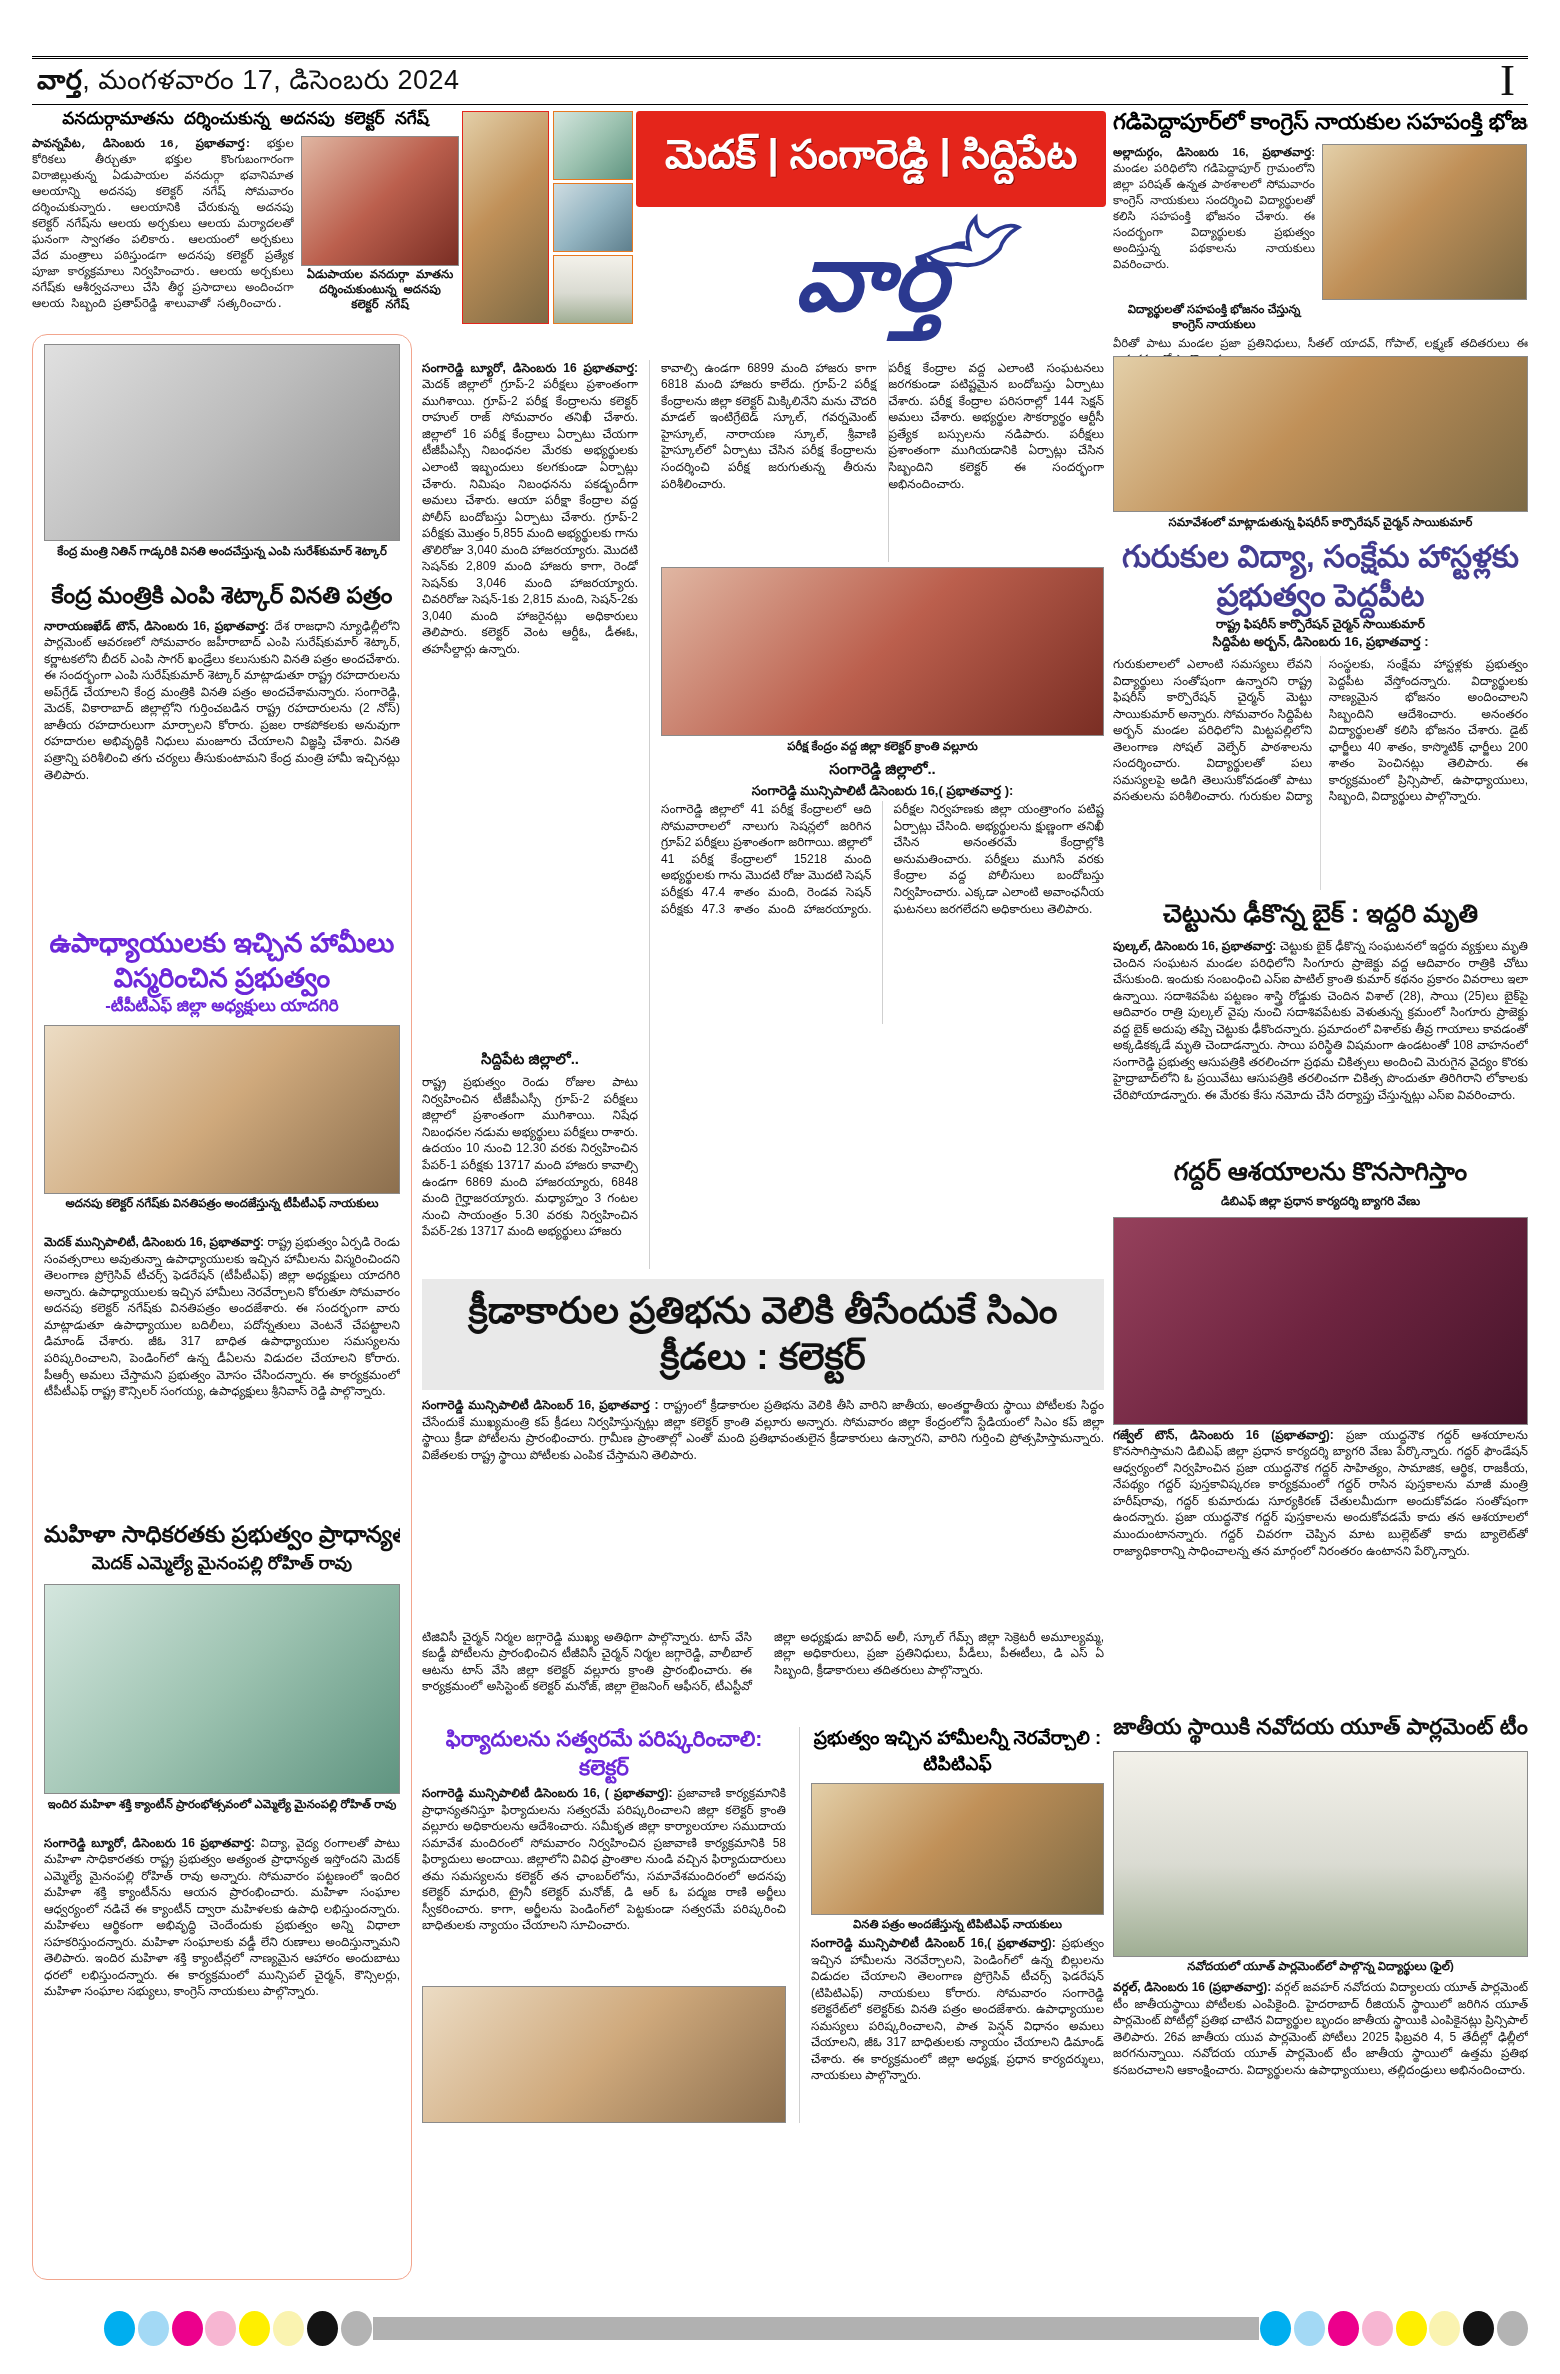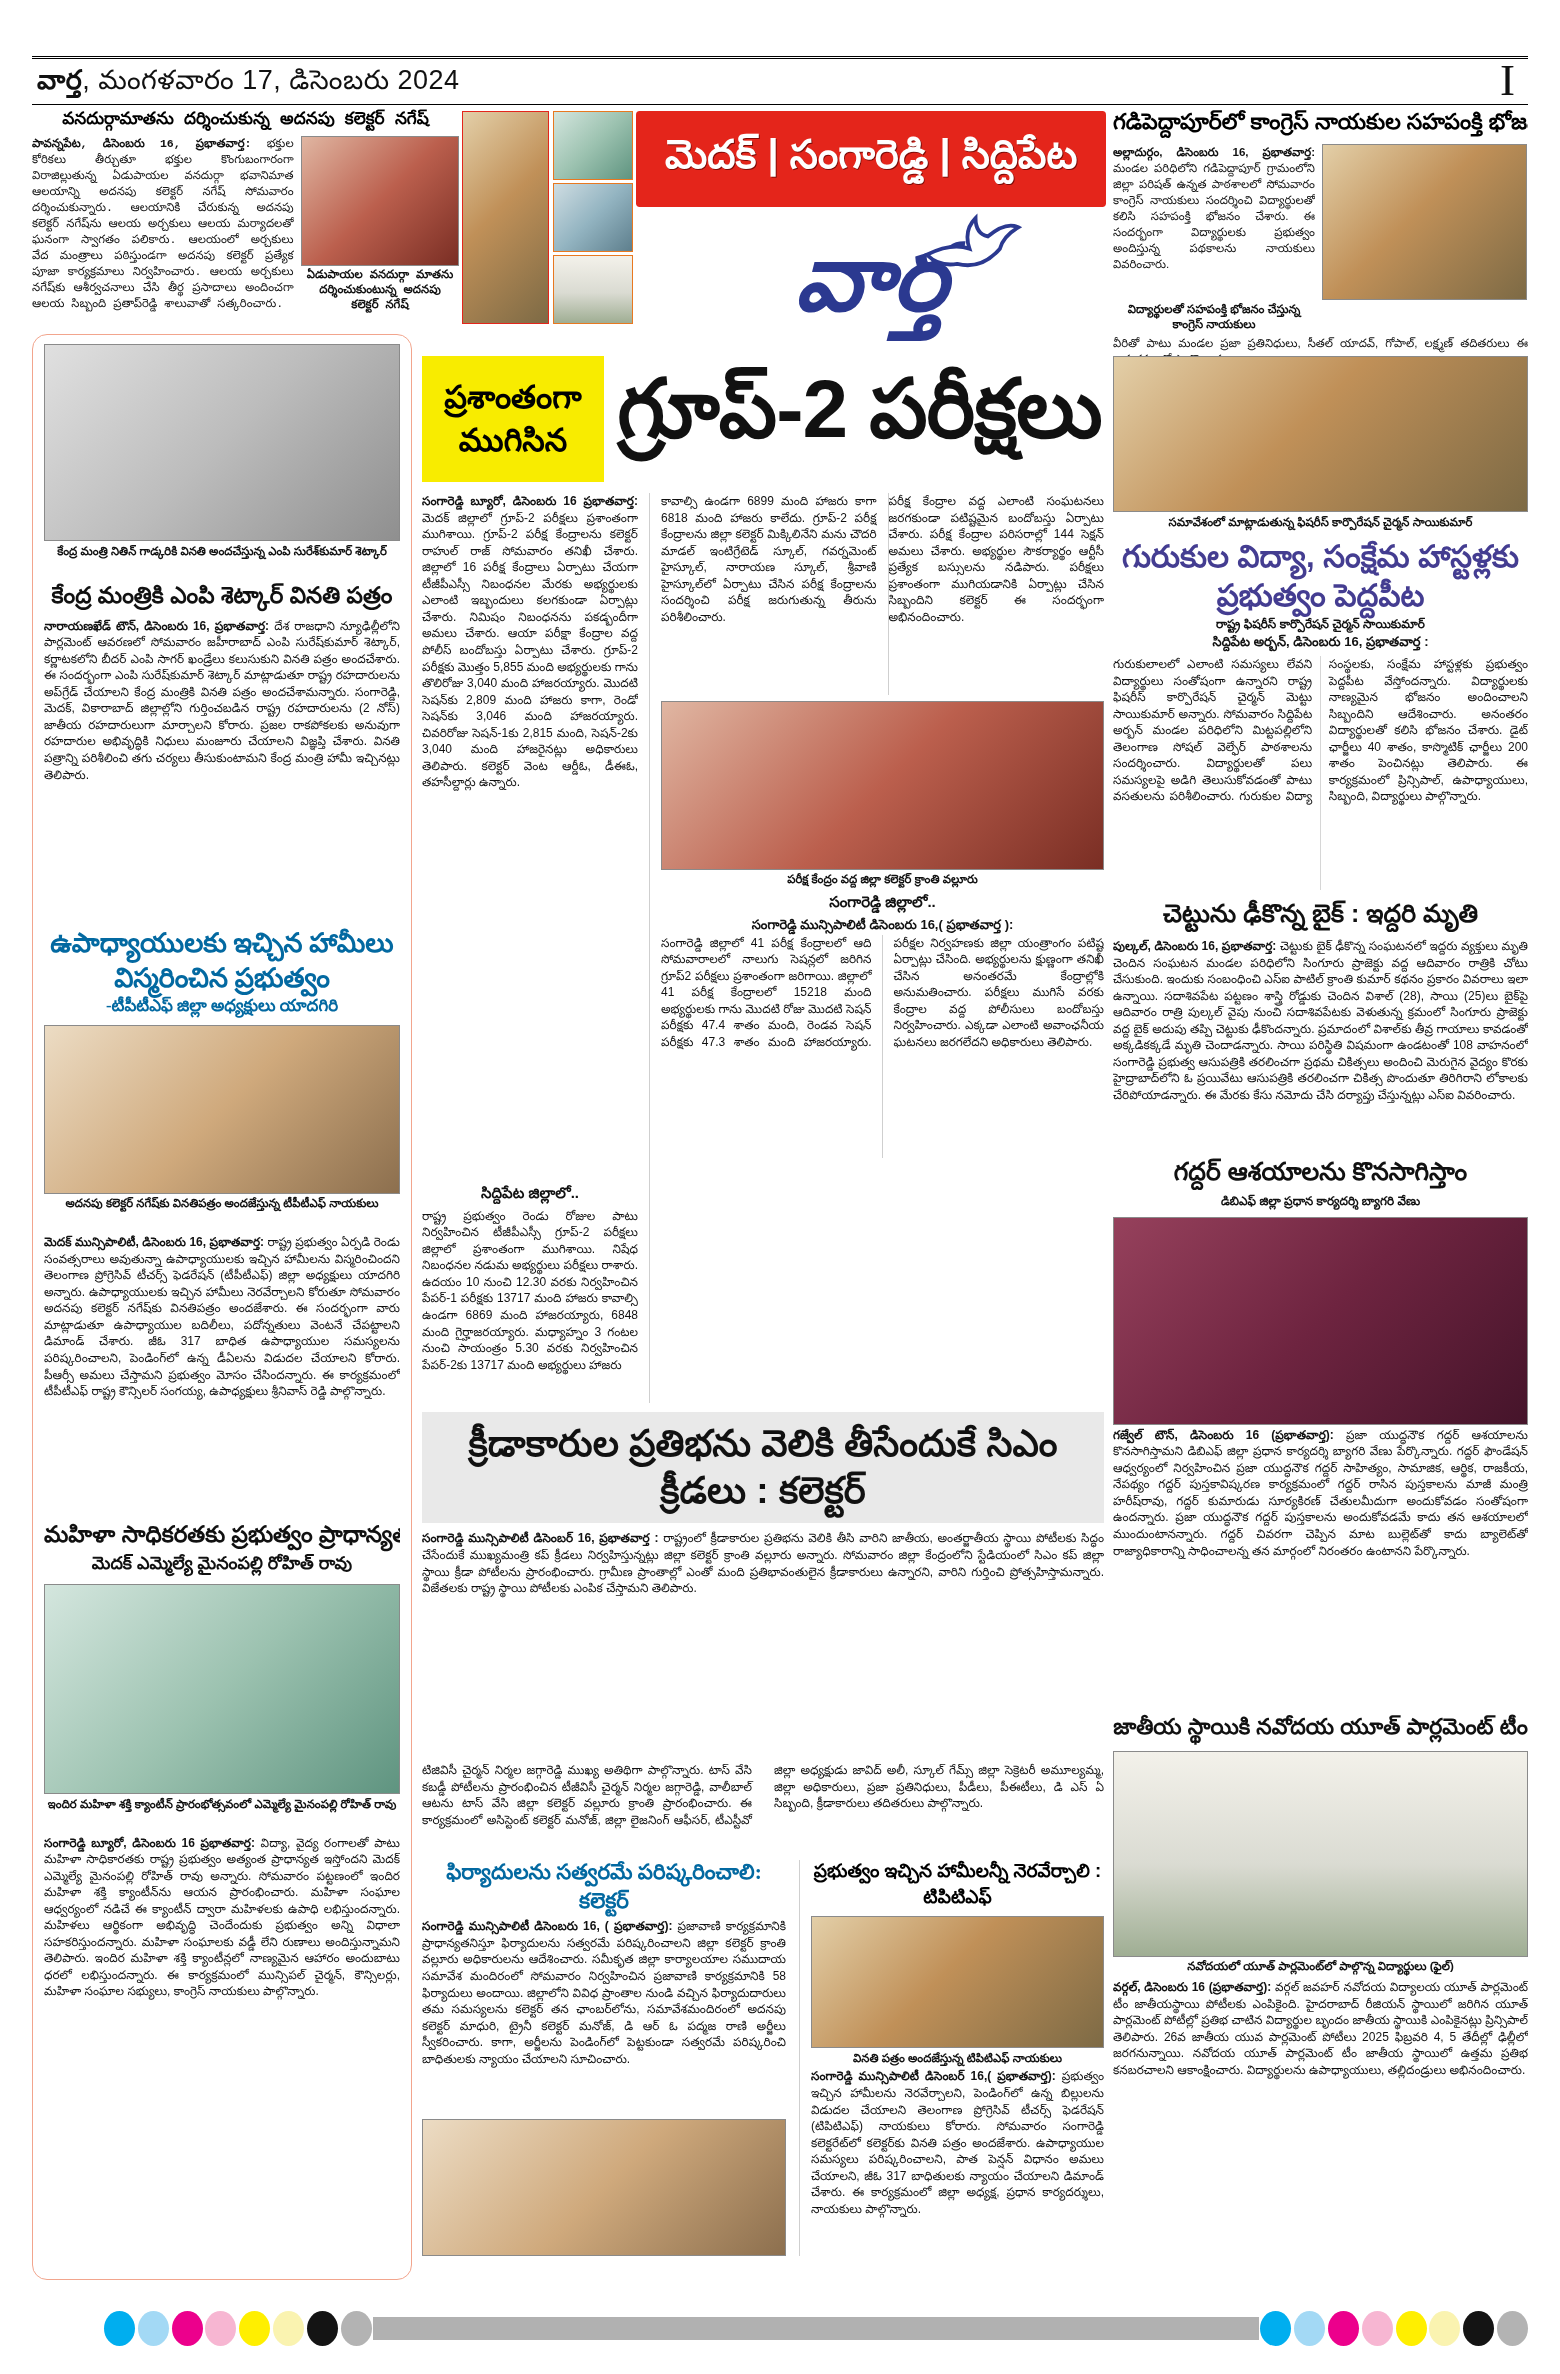--- a/index.html
+++ b/index.html
@@ -55,21 +55,21 @@
   #art-topright .left{width:202px;display:flex;flex-direction:column;}
   #art-topright .body{font-size:11.6px;height:156px;}
   #art-topright .photo{width:205px;height:156px;}
   #art-topright .tail{font-size:11.6px;line-height:1.38;text-align:justify;height:52px;overflow:hidden;margin-top:1.9px;}
 
   
   #left-box{left:32px;top:334px;width:380px;height:1946px;border:1.9px solid #f2a58d;border-radius:15px;
             padding:9.3px 11px;display:flex;flex-direction:column;}
   #left-box .photo{width:100%;}
   .hl-center{font-weight:bold;text-align:center;}
-  .pink{color:#0369a1;font-family:Liberation Serif, serif;}
+  .pink{color:#6d28d9;}
   #left-box .body{font-size:12px;}
 
   
   #center{left:422px;top:356px;width:682px;display:flex;flex-direction:column;}
   .bigHeadRow{display:flex;gap:11px;height:126px;margin-bottom:7.4px;}
   .kicker{width:182px;background:#f8ec00;color:#000;font-weight:bold;font-size:32px;line-height:1.35;
           display:flex;align-items:center;justify-content:center;text-align:center;}
   .mainHead{flex:1;display:flex;align-items:center;justify-content:center;font-weight:bold;font-size:82px;
             letter-spacing:-0.9px;white-space:nowrap;overflow:hidden;}
   .photoRow{display:flex;gap:9.3px;}
@@ -180,24 +180,20 @@
     <p class="body" style="height:278px;margin:1.9px 0 0 0;"><b class="dl">మెదక్ మున్సిపాలిటీ, డిసెంబరు 16, ప్రభాతవార్త:</b> <span>రాష్ట్ర ప్రభుత్వం ఏర్పడి రెండు సంవత్సరాలు అవుతున్నా ఉపాధ్యాయులకు ఇచ్చిన హామీలను విస్మరించిందని తెలంగాణ ప్రోగ్రెసివ్ టీచర్స్ ఫెడరేషన్ (టీపీటీఎఫ్) జిల్లా అధ్యక్షులు యాదగిరి అన్నారు. ఉపాధ్యాయులకు ఇచ్చిన హామీలు నెరవేర్చాలని కోరుతూ సోమవారం అదనపు కలెక్టర్ నగేష్‌కు వినతిపత్రం అందజేశారు. ఈ సందర్భంగా వారు మాట్లాడుతూ ఉపాధ్యాయుల బదిలీలు, పదోన్నతులు వెంటనే చేపట్టాలని డిమాండ్ చేశారు. జీఓ 317 బాధిత ఉపాధ్యాయుల సమస్యలను పరిష్కరించాలని, పెండింగ్‌లో ఉన్న డీఏలను విడుదల చేయాలని కోరారు. పీఆర్సీ అమలు చేస్తామని ప్రభుత్వం మోసం చేసిందన్నారు. ఈ కార్యక్రమంలో టీపీటీఎఫ్ రాష్ట్ర కౌన్సిలర్ సంగయ్య, ఉపాధ్యక్షులు శ్రీనివాస్ రెడ్డి పాల్గొన్నారు.</span></p>
 
     <div class="hl-center" style="font-size:23px;margin-top:9.3px;white-space:nowrap;overflow:hidden;">మహిళా సాధికరతకు ప్రభుత్వం ప్రాధాన్యత</div>
     <div class="hl-center" style="font-size:17.6px;">మెదక్ ఎమ్మెల్యే మైనంపల్లి రోహిత్ రావు</div>
     <div class="photo ph-teal" style="height:210px;margin-top:5.6px;"></div>
     <div class="caption" style="height:33px;">ఇందిర మహిళా శక్తి క్యాంటీన్ ప్రారంభోత్సవంలో ఎమ్మెల్యే మైనంపల్లి రోహిత్ రావు</div>
     <p class="body" style="flex:1;margin:1.9px 0 0 0;"><b class="dl">సంగారెడ్డి బ్యూరో, డిసెంబరు 16 ప్రభాతవార్త:</b> <span>విద్యా, వైద్య రంగాలతో పాటు మహిళా సాధికారతకు రాష్ట్ర ప్రభుత్వం అత్యంత ప్రాధాన్యత ఇస్తోందని మెదక్ ఎమ్మెల్యే మైనంపల్లి రోహిత్ రావు అన్నారు. సోమవారం పట్టణంలో ఇందిర మహిళా శక్తి క్యాంటీన్‌ను ఆయన ప్రారంభించారు. మహిళా సంఘాల ఆధ్వర్యంలో నడిచే ఈ క్యాంటీన్ ద్వారా మహిళలకు ఉపాధి లభిస్తుందన్నారు. మహిళలు ఆర్థికంగా అభివృద్ధి చెందేందుకు ప్రభుత్వం అన్ని విధాలా సహకరిస్తుందన్నారు. మహిళా సంఘాలకు వడ్డీ లేని రుణాలు అందిస్తున్నామని తెలిపారు. ఇందిర మహిళా శక్తి క్యాంటీన్లలో నాణ్యమైన ఆహారం అందుబాటు ధరలో లభిస్తుందన్నారు. ఈ కార్యక్రమంలో మున్సిపల్ చైర్మన్, కౌన్సిలర్లు, మహిళా సంఘాల సభ్యులు, కాంగ్రెస్ నాయకులు పాల్గొన్నారు.</span></p>
   </aside>
 
   <main id="center">
-    <div class="bigHeadRow">
-      <div class="kicker">ప్రశాంతంగా ముగిసిన</div>
-      <div class="mainHead">గ్రూప్-2 పరీక్షలు</div>
-    </div>
     <div class="centerText">
       <div class="colA">
         <p class="body" style="margin:0;height:688px;">
           <b class="dl">సంగారెడ్డి బ్యూరో, డిసెంబరు 16 ప్రభాతవార్త:</b>
           <span>మెదక్ జిల్లాలో గ్రూప్-2 పరీక్షలు ప్రశాంతంగా ముగిశాయి. గ్రూప్-2 పరీక్ష కేంద్రాలను కలెక్టర్ రాహుల్ రాజ్ సోమవారం తనిఖీ చేశారు. జిల్లాలో 16 పరీక్ష కేంద్రాలు ఏర్పాటు చేయగా టీజీపీఎస్సీ నిబంధనల మేరకు అభ్యర్థులకు ఎలాంటి ఇబ్బందులు కలగకుండా ఏర్పాట్లు చేశారు. నిమిషం నిబంధనను పకడ్బందీగా అమలు చేశారు. ఆయా పరీక్షా కేంద్రాల వద్ద పోలీస్ బందోబస్తు ఏర్పాటు చేశారు. గ్రూప్-2 పరీక్షకు మొత్తం 5,855 మంది అభ్యర్థులకు గాను తొలిరోజు 3,040 మంది హాజరయ్యారు. మొదటి సెషన్‌కు 2,809 మంది హాజరు కాగా, రెండో సెషన్‌కు 3,046 మంది హాజరయ్యారు. చివరిరోజు సెషన్-1కు 2,815 మంది, సెషన్-2కు 3,040 మంది హాజరైనట్లు అధికారులు తెలిపారు. కలెక్టర్ వెంట ఆర్డీఓ, డీఈఓ, తహసీల్దార్లు ఉన్నారు.</span>
         </p>
         <div class="subheadC">సిద్దిపేట జిల్లాలో..</div>
         <p class="body" style="margin:0;height:195px;">రాష్ట్ర ప్రభుత్వం రెండు రోజుల పాటు నిర్వహించిన టీజీపీఎస్సీ గ్రూప్-2 పరీక్షలు జిల్లాలో ప్రశాంతంగా ముగిశాయి. నిషేధ నిబంధనల నడుమ అభ్యర్థులు పరీక్షలు రాశారు. ఉదయం 10 నుంచి 12.30 వరకు నిర్వహించిన పేపర్-1 పరీక్షకు 13717 మంది హాజరు కావాల్సి ఉండగా 6869 మంది హాజరయ్యారు, 6848 మంది గైర్హాజరయ్యారు. మధ్యాహ్నం 3 గంటల నుంచి సాయంత్రం 5.30 వరకు నిర్వహించిన పేపర్-2కు 13717 మంది అభ్యర్థులు హాజరు</p>
       </div>
       <div class="rightArea">

